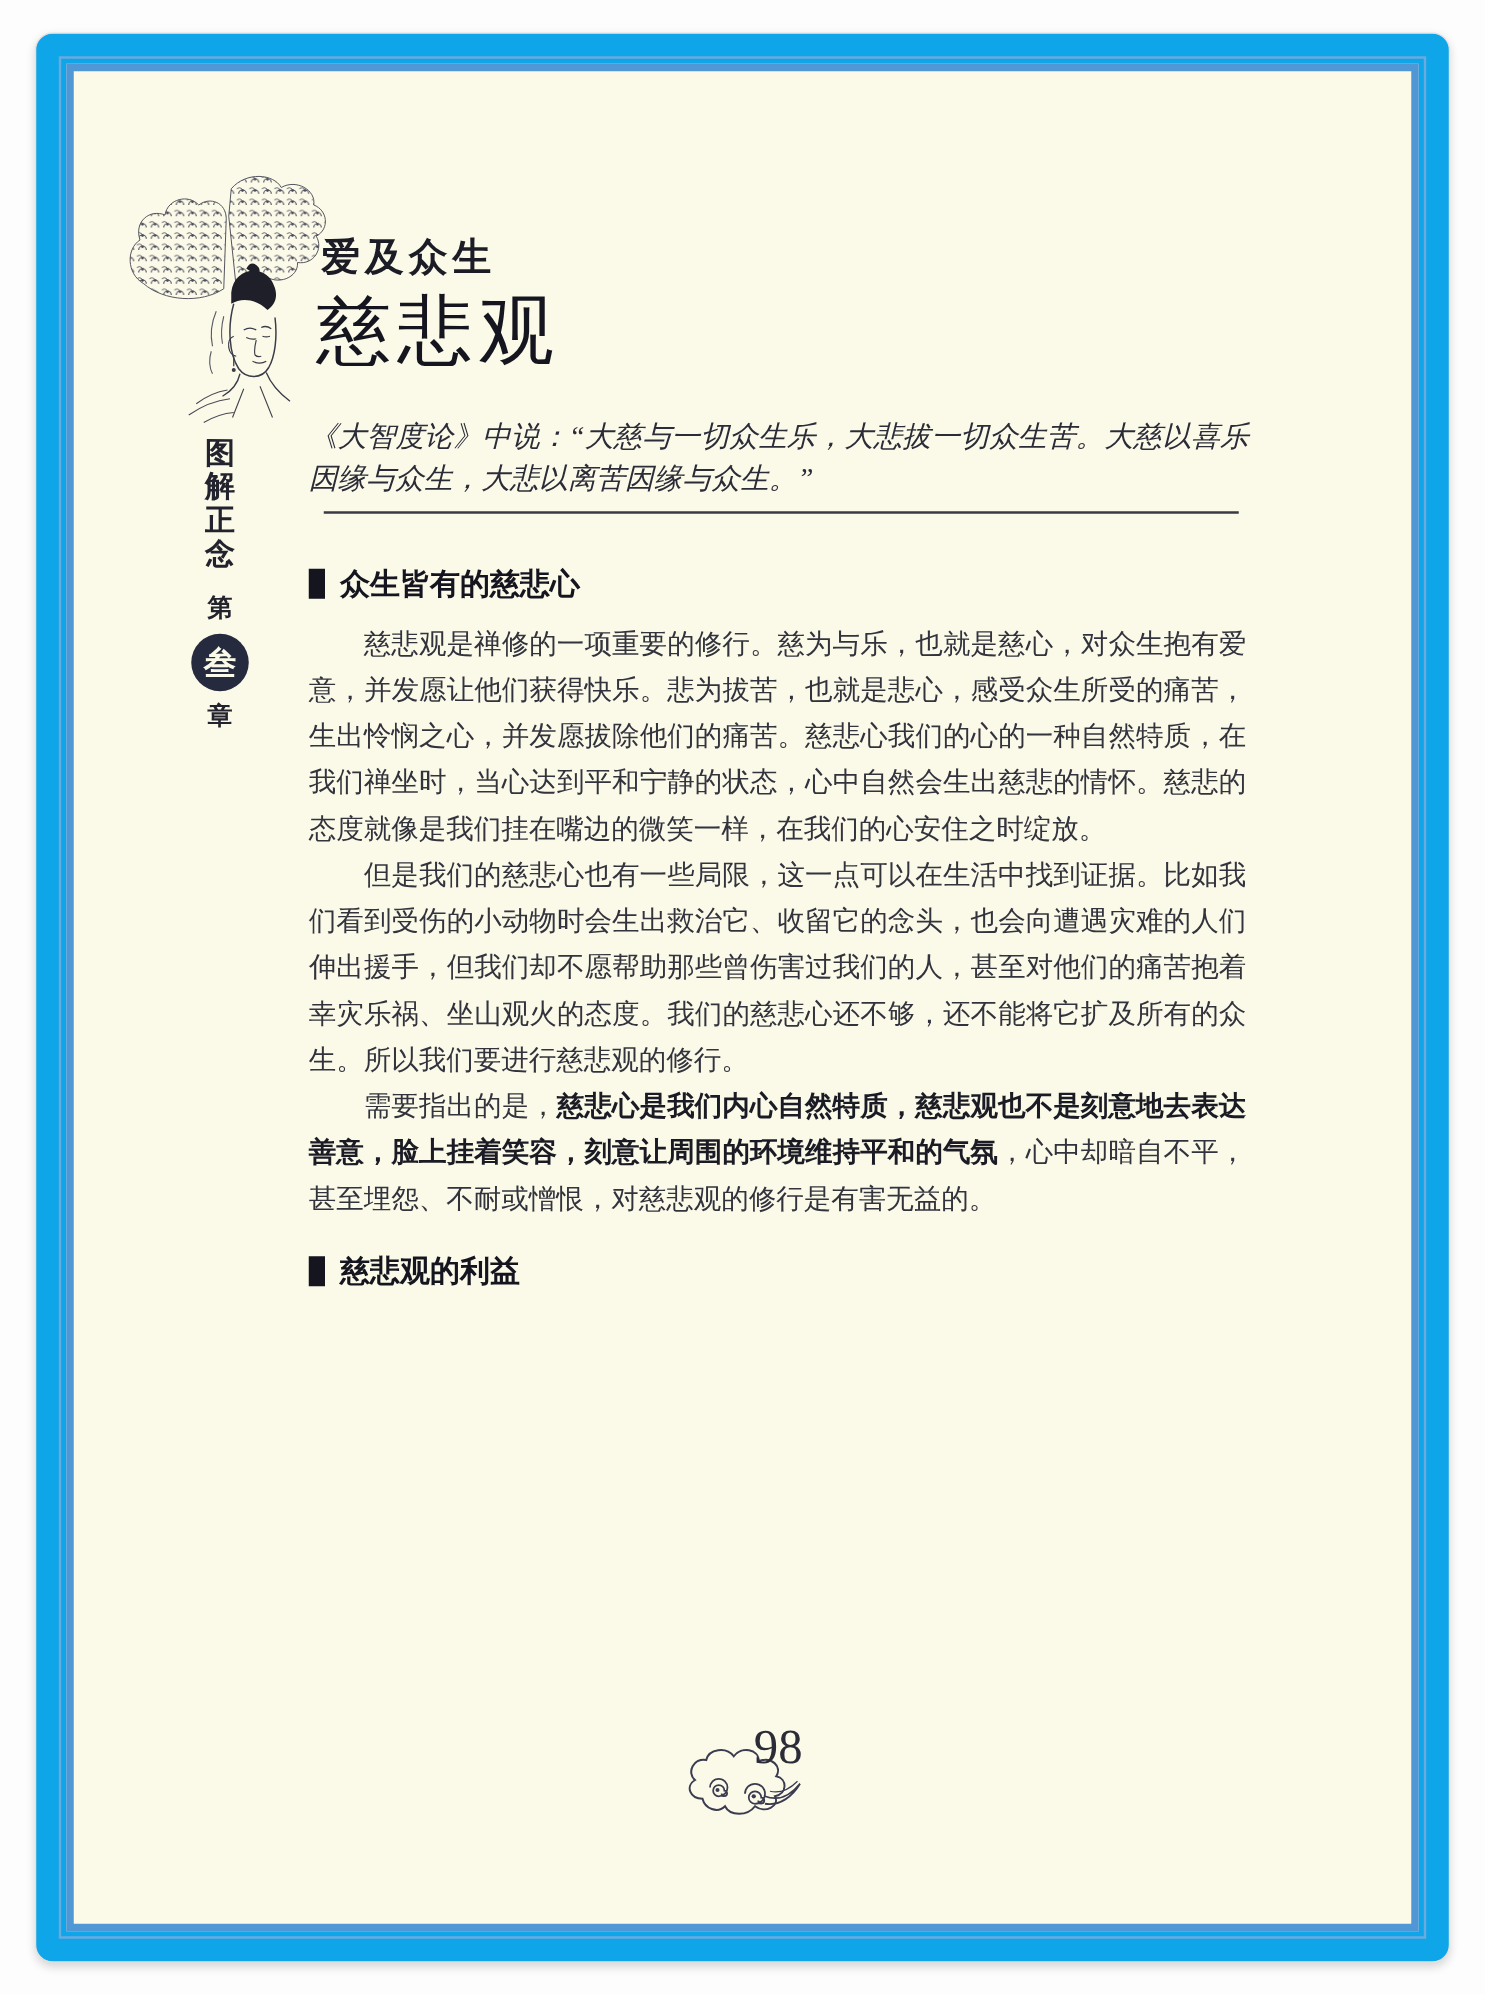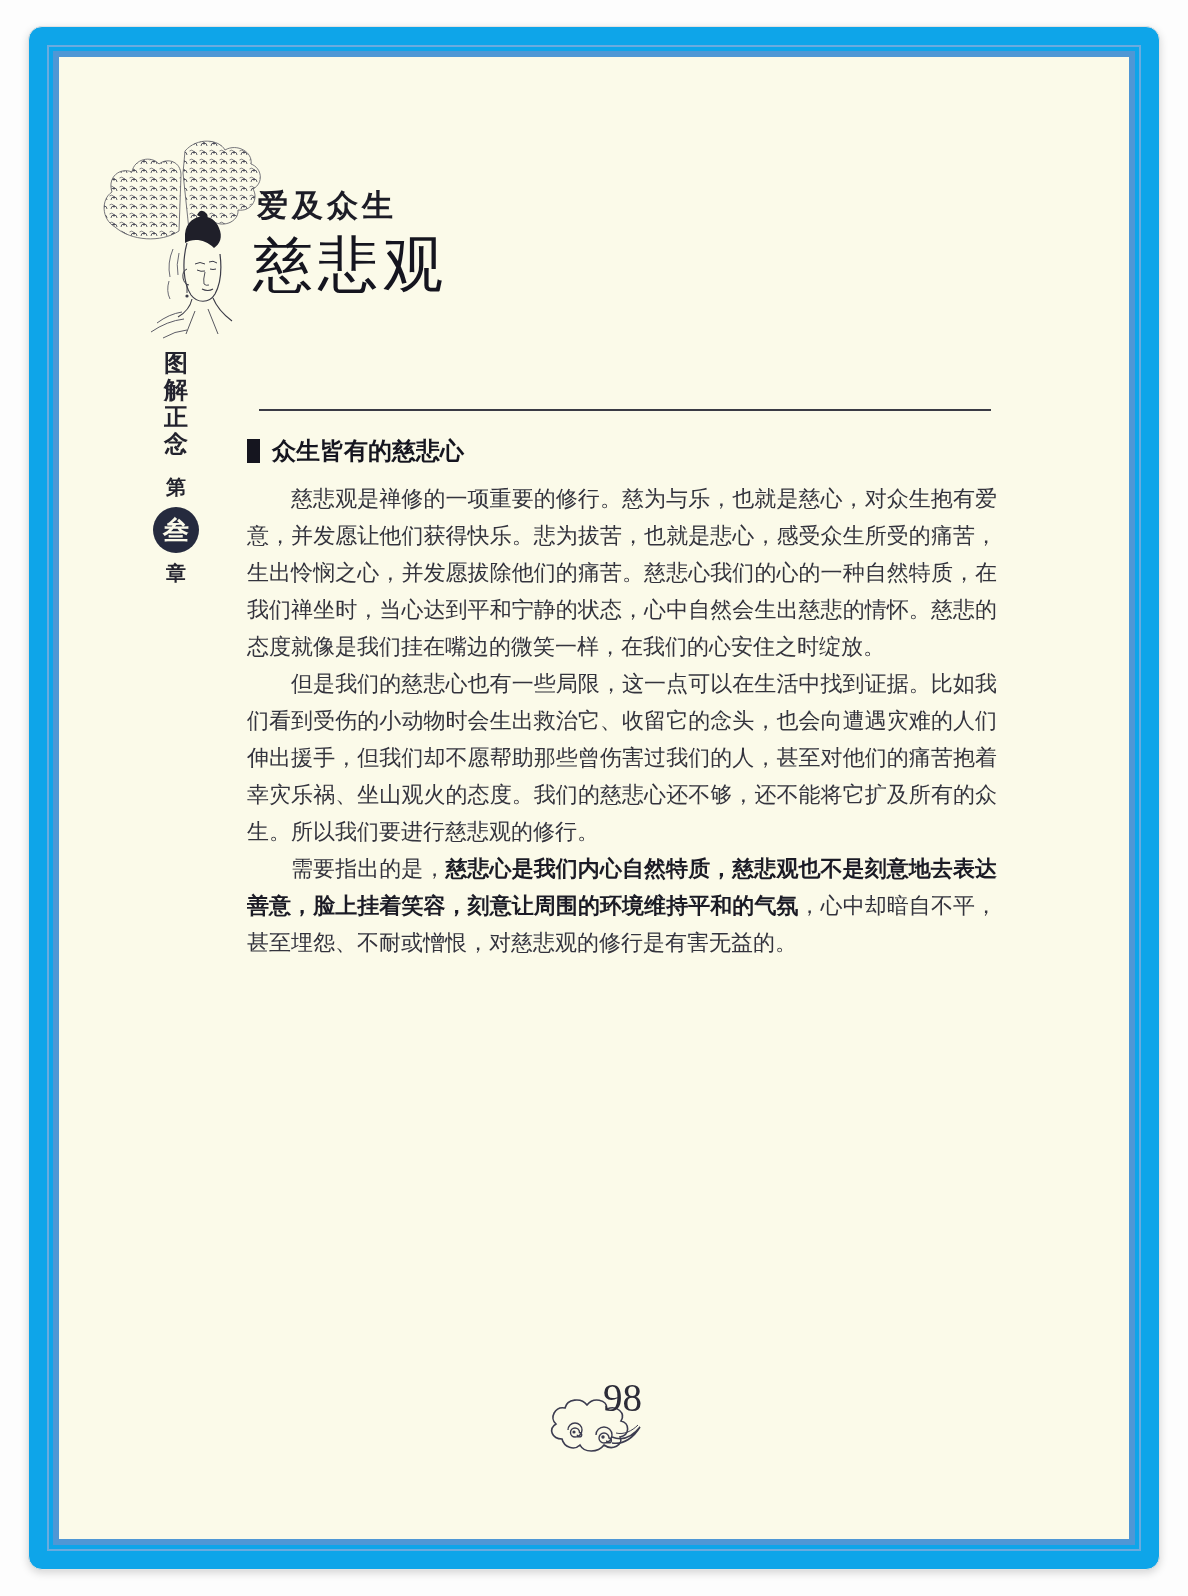--- a/index.html
+++ b/index.html
@@ -60,21 +60,21 @@
   .chapter-badge{
     margin-top:8px;width:46px;height:46px;border-radius:50%;
     background:#252a3e;display:flex;align-items:center;justify-content:center;
   }
   .chapter-badge span{
     color:#fbfae9;font-family:"Liberation Sans", sans-serif;
     font-weight:700;font-size:26px;line-height:1;
   }
   .sidebar .suffix{margin-top:8px;}
   .main-column{
-    position:absolute;left:218px;top:408px;width:750px;
+    position:absolute;left:218px;top:424px;width:750px;
   }
   .main-column h3{
     margin:0 0 13px 0;display:flex;align-items:center;gap:12px;
     font-family:"Liberation Sans", sans-serif;font-weight:700;
     font-size:24px;color:#15151f;
   }
   .main-column section + section h3{margin-top:24px;}
   .bullet{display:inline-block;width:13px;height:24px;background:#15151f;}
   .main-column p{
     margin:0;font-size:22px;line-height:37px;text-align:justify;
@@ -124,20 +124,21 @@
     <circle cx="88" cy="165" r="1.6" fill="#3c3c48"></circle>
 
     <path d="M93 168 C91 177 86 182 79 186 M114 167 C118 177 125 184 133 190" fill="none" stroke="#3c3c48" stroke-width="1.1"></path>
     <path d="M96 180 L87 203 M109 178 L119 203" fill="none" stroke="#45454f" stroke-width="0.9"></path>
     <path d="M58 192 q12 -9 25 -11 M52 201 q16 -11 33 -13 M64 207 q12 -7 24 -8" fill="none" stroke="#4a4a57" stroke-width="0.9"></path>
   </svg>
 
   <div class="subtitle">爱及众生</div>
   <div class="title">慈悲观</div>
 
+  <div class="quote">《大智度论》中说：“大慈与一切众生乐，大悲拔一切众生苦。大慈以喜乐因缘与众生，大悲以离苦因缘与众生。”</div>
   <div class="rule"></div>
 
   <aside class="sidebar">
     <div id="series-vertical">
         <div class="vchar">图</div>
         <div class="vchar">解</div>
         <div class="vchar">正</div>
         <div class="vchar">念</div>
       </div>
     <div class="small prefix">第</div>
@@ -151,20 +152,24 @@
       <section>
         <h3>
           <span class="bullet"></span>
           <span>众生皆有的慈悲心</span>
         </h3>
         <p><span>慈悲观是禅修的一项重要的修行。慈为与乐，也就是慈心，对众生抱有爱意，并发愿让他们获得快乐。悲为拔苦，也就是悲心，感受众生所受的痛苦，生出怜悯之心，并发愿拔除他们的痛苦。慈悲心我们的心的一种自然特质，在我们禅坐时，当心达到平和宁静的状态，心中自然会生出慈悲的情怀。慈悲的态度就像是我们挂在嘴边的微笑一样，在我们的心安住之时绽放。</span></p>
         <p><span>但是我们的慈悲心也有一些局限，这一点可以在生活中找到证据。比如我们看到受伤的小动物时会生出救治它、收留它的念头，也会向遭遇灾难的人们伸出援手，但我们却不愿帮助那些曾伤害过我们的人，甚至对他们的痛苦抱着幸灾乐祸、坐山观火的态度。我们的慈悲心还不够，还不能将它扩及所有的众生。所以我们要进行慈悲观的修行。</span></p>
         <p><span>需要指出的是，</span><span class="b">慈悲心是我们内心自然特质，慈悲观也不是刻意地去表达善意，脸上挂着笑容，刻意让周围的环境维持平和的气氛</span><span>，心中却暗自不平，甚至埋怨、不耐或憎恨，对慈悲观的修行是有害无益的。</span></p>
       </section>
       <section>
+        <h3>
+          <span class="bullet"></span>
+          <span>慈悲观的利益</span>
+        </h3>
       </section>
     </main>
 
   <svg class="footer-cloud" viewBox="0 0 104 64">
     <path d="M18 46 C8 46 4 36 12 31 C5 25 11 13 21 15 C23 6 37 4 43 12 C49 4 63 6 63 16 C73 12 82 20 77 28 C86 30 86 42 76 44 C80 52 68 58 60 52 C54 60 40 60 36 52 C30 58 20 54 18 46 Z" fill="none" stroke="#3c3c50" stroke-width="1.6"></path>
     <path d="M24 37 a7 7 0 1 1 7 7 a4.5 4.5 0 1 1 4.5 -4.5 a2.2 2.2 0 1 1 -2.2 2.2" fill="none" stroke="#3c3c50" stroke-width="1.4"></path>
     <circle cx="30" cy="39" r="1.6" fill="#3c3c50"></circle>
     <path d="M52 42 a8 8 0 1 1 8 8 a5 5 0 1 1 5 -5 a2.4 2.4 0 1 1 -2.4 2.4" fill="none" stroke="#3c3c50" stroke-width="1.4"></path>
     <circle cx="59" cy="44" r="1.7" fill="#3c3c50"></circle>
     <path d="M68 44 C78 48 88 44 96 34 C90 44 80 52 68 50" fill="none" stroke="#3c3c50" stroke-width="1.5"></path>

